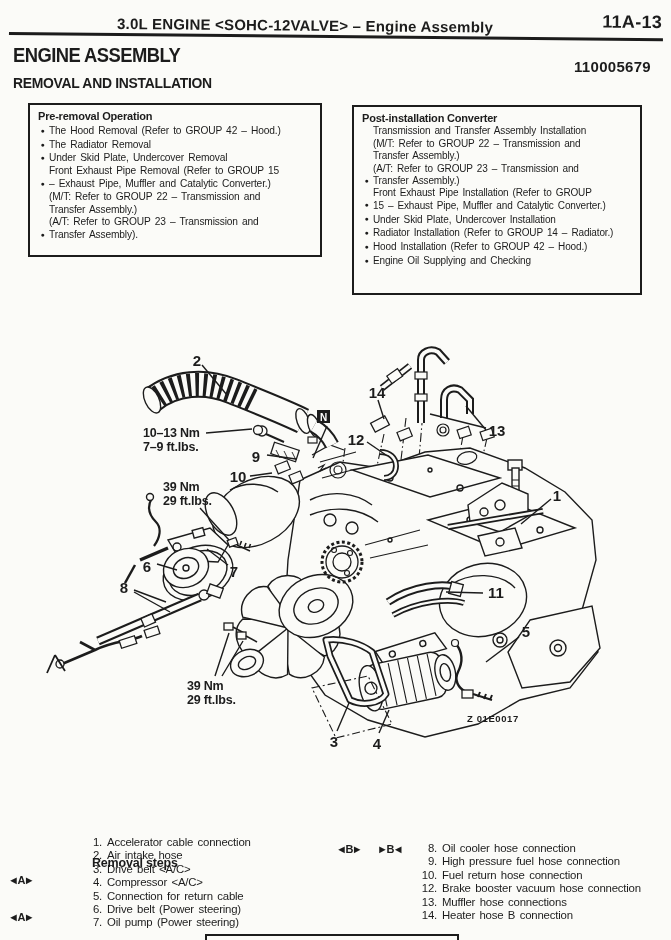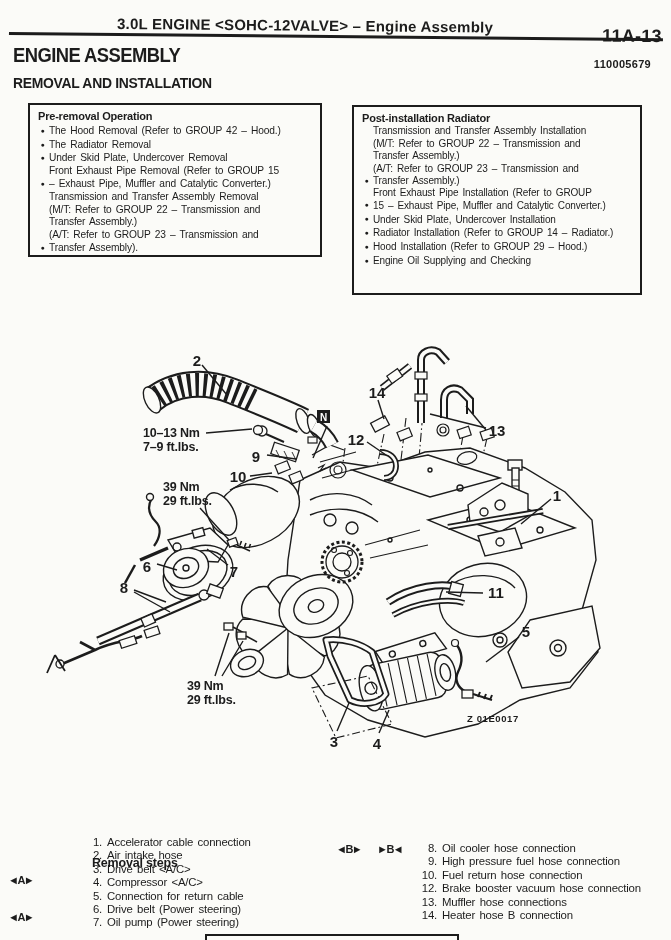--- a/index.html
+++ b/index.html
@@ -8,26 +8,26 @@
     background:#fbfbf8;color:#1c1c1c;
     font-family:"Liberation Sans", sans-serif;
     -webkit-font-smoothing:antialiased;
   }
   .abs{position:absolute;}
 
   
   .hdr{position:absolute;left:0;top:0;width:671px;transform:rotate(0.55deg);transform-origin:20px 30px;}
   .hdr-title{position:absolute;left:0;top:14px;width:610px;text-align:center;
     font-weight:bold;font-size:15px;letter-spacing:.2px;white-space:nowrap;}
-  .hdr-page{position:absolute;right:9px;top:20px;font-weight:bold;font-size:18px;letter-spacing:.3px;}
+  .hdr-page{position:absolute;right:9px;top:6px;font-weight:bold;font-size:18px;letter-spacing:.3px;}
   .hdr-rule{position:absolute;left:9px;top:32px;width:654px;height:3px;background:#1c1c1c;}
 
   .h1{position:absolute;left:13px;top:44px;font-weight:bold;font-size:20px;letter-spacing:-0.6px;
       transform:scaleX(.92);transform-origin:left;}
-  .docnum{position:absolute;right:20px;top:58px;font-weight:bold;font-size:11px;letter-spacing:.3px;}
+  .docnum{position:absolute;right:20px;top:58px;font-weight:bold;font-size:15px;letter-spacing:.3px;}
   .h2{position:absolute;left:13px;top:75px;font-weight:bold;font-size:14.5px;letter-spacing:-0.3px;
       transform:scaleX(.96);transform-origin:left;}
 
   
   .opbox{position:absolute;border:2px solid #1c1c1c;background:#fbfbf8;
     font-size:10.2px;line-height:12.8px;padding:4px 6px 2px 6px;box-sizing:border-box;}
   .opbox.pre{left:28px;top:103px;width:294px;height:154px;}
   .opbox.post{left:352px;top:105px;width:290px;height:190px;line-height:12.4px;font-size:10px;}
   .opbox .op-title{font-weight:bold;font-size:11px;margin:1px 0 1px 2px;letter-spacing:-0.2px;}
   .op-item{display:flex;align-items:flex-end;}
@@ -89,31 +89,30 @@
   <div class="op-item">
     <span class="blt">●</span>
     <div class="op-text">
       <div>Front Exhaust Pipe Removal (Refer to GROUP 15</div>
       <div>– Exhaust Pipe, Muffler and Catalytic Converter.)</div>
     </div>
   </div>
   <div class="op-item">
     <span class="blt">●</span>
     <div class="op-text">
-      <div>Transmission and Transfer Assembly Removal</div>
       <div>(M/T: Refer to GROUP 22 – Transmission and</div>
       <div>Transfer Assembly.)</div>
       <div>(A/T: Refer to GROUP 23 – Transmission and</div>
       <div>Transfer Assembly).</div>
     </div>
   </div>
 </div>
 
 <div class="opbox post">
-  <div class="op-title">Post-installation Radiator</div>
+  <div class="op-title">Post-installation Converter</div>
   <div class="op-item">
     <span class="blt">●</span>
     <div class="op-text">
       <div>Transmission and Transfer Assembly Installation</div>
       <div>(M/T: Refer to GROUP 22 – Transmission and</div>
       <div>Transfer Assembly.)</div>
       <div>(A/T: Refer to GROUP 23 – Transmission and</div>
       <div>Transfer Assembly.)</div>
     </div>
   </div>
@@ -132,21 +131,21 @@
   </div>
   <div class="op-item">
     <span class="blt">●</span>
     <div class="op-text">
         <div>Radiator Installation (Refer to GROUP 14 – Radiator.)</div>
       </div>
   </div>
   <div class="op-item">
     <span class="blt">●</span>
     <div class="op-text">
-        <div>Hood Installation (Refer to GROUP 29 – Hood.)</div>
+        <div>Hood Installation (Refer to GROUP 42 – Hood.)</div>
       </div>
   </div>
   <div class="op-item">
     <span class="blt">●</span>
     <div class="op-text">
         <div>Engine Oil Supplying and Checking</div>
       </div>
   </div>
 </div>
 

